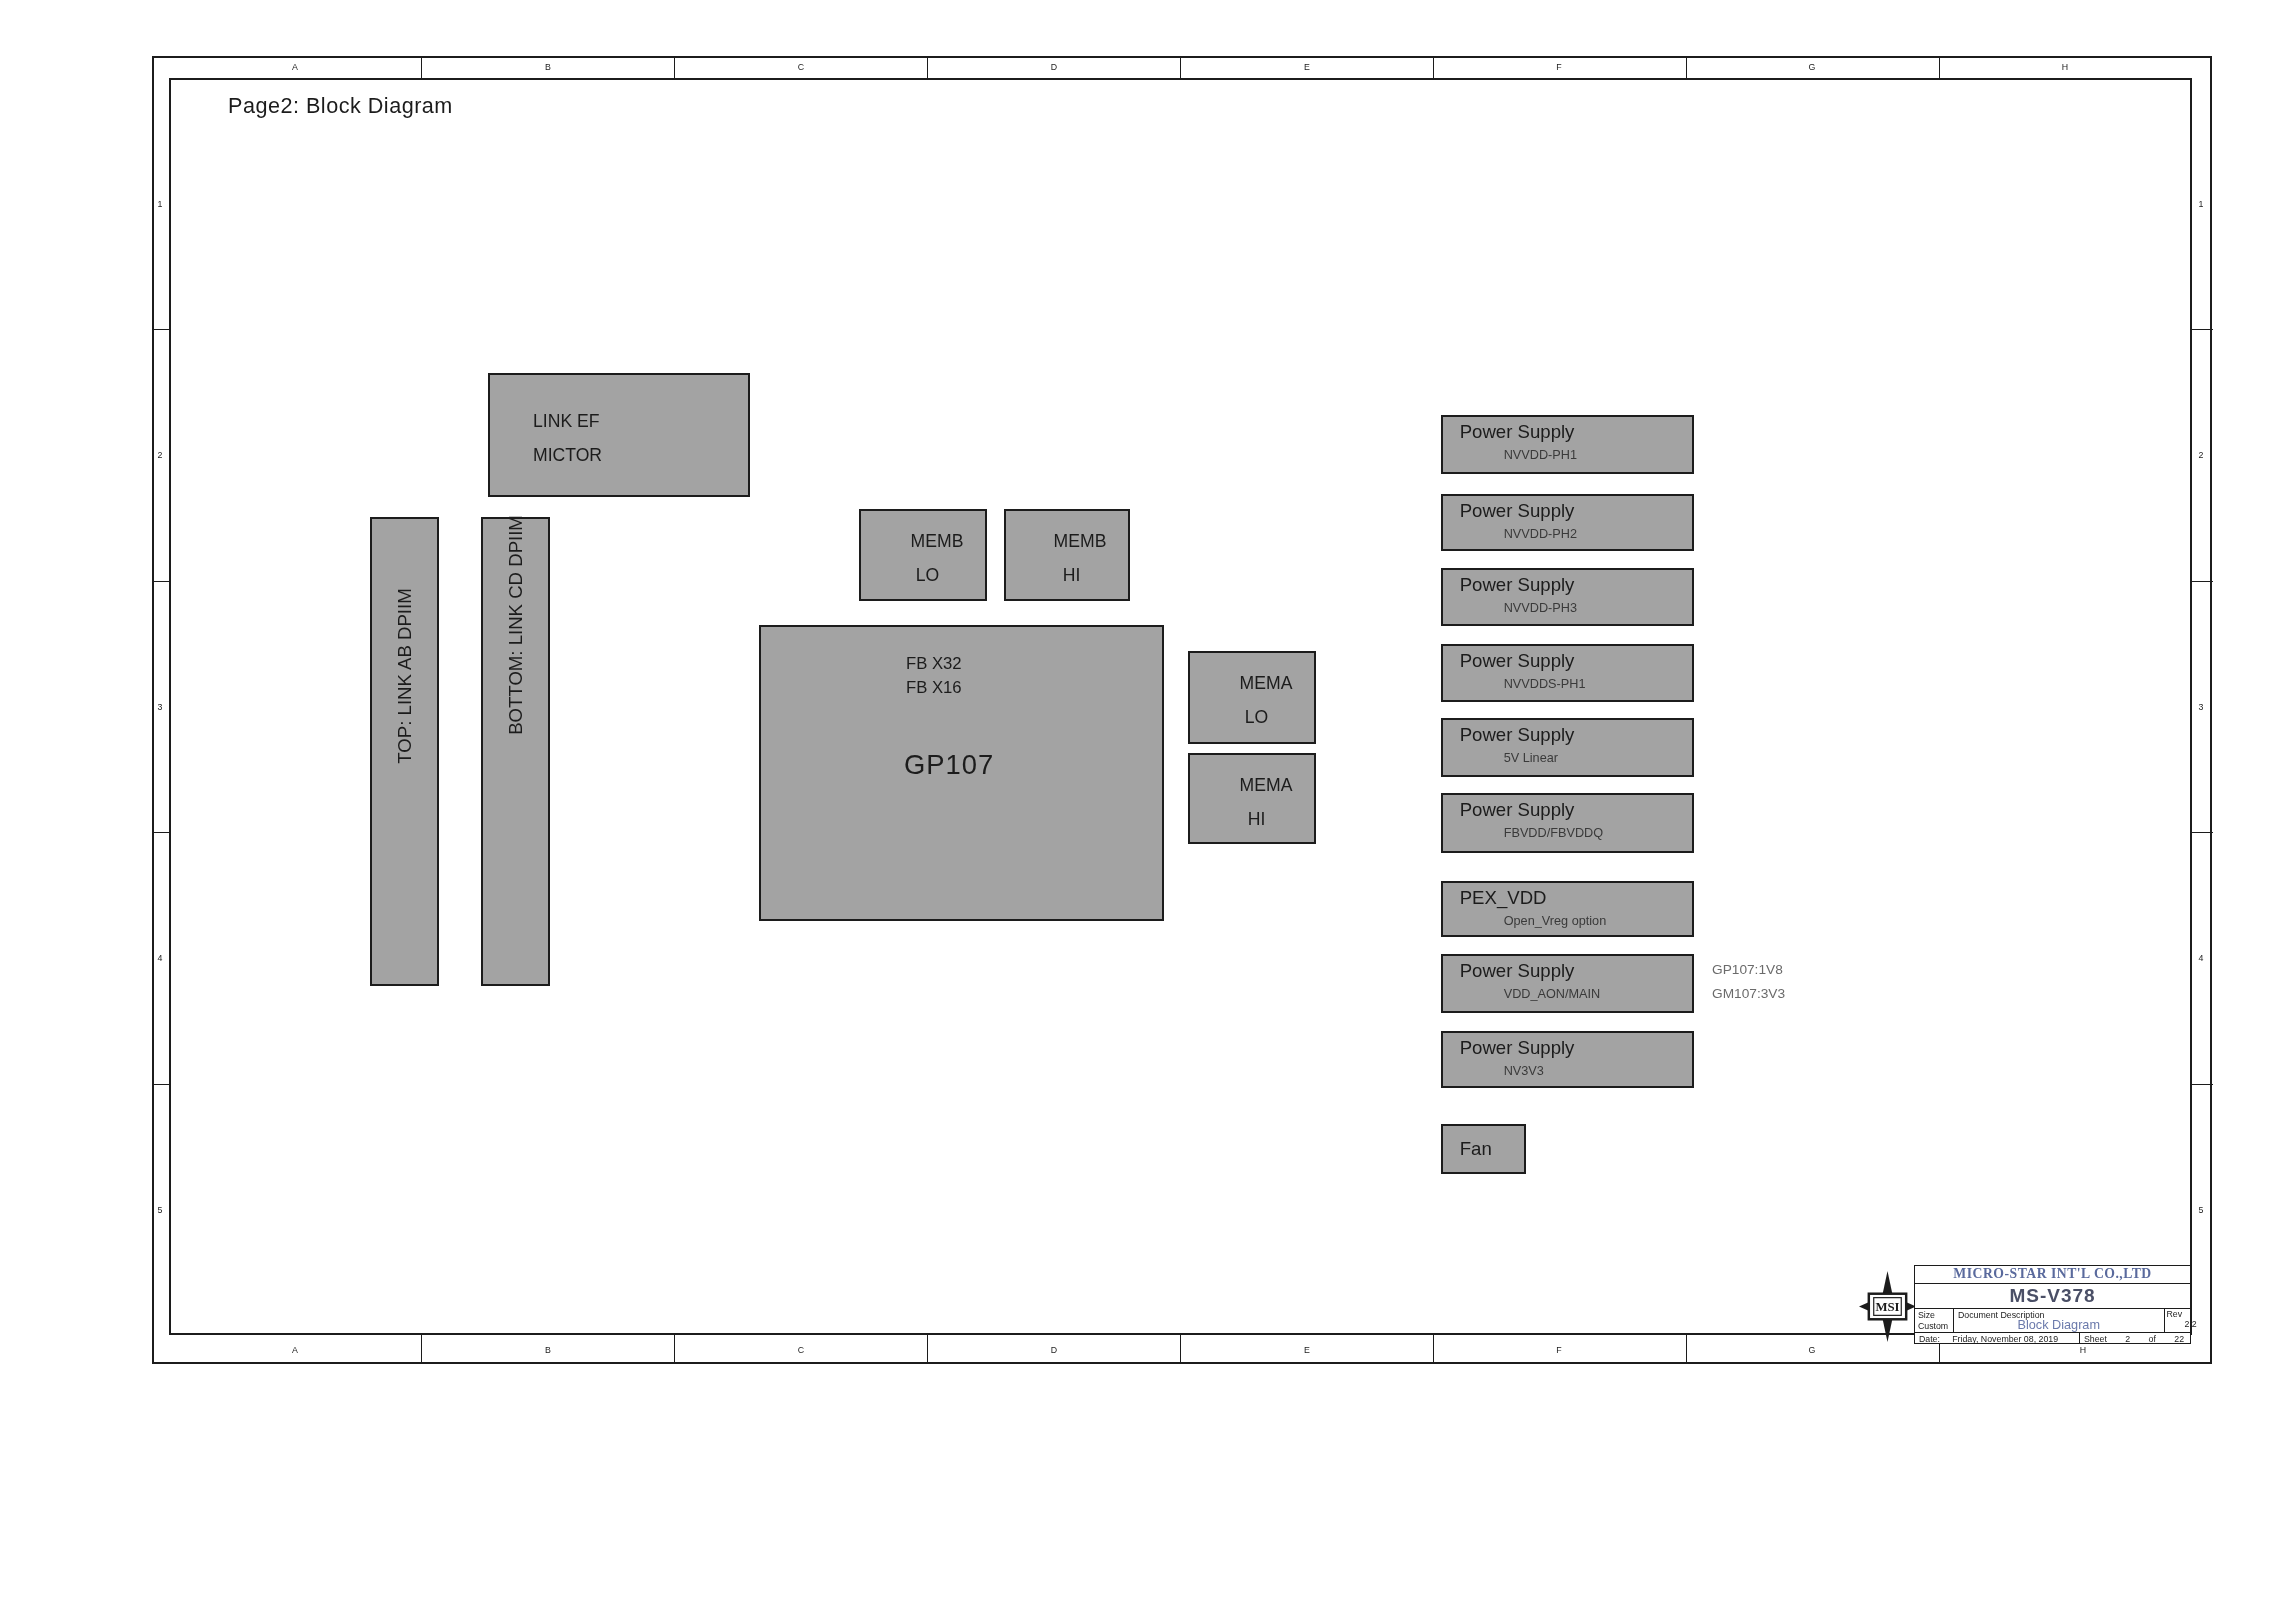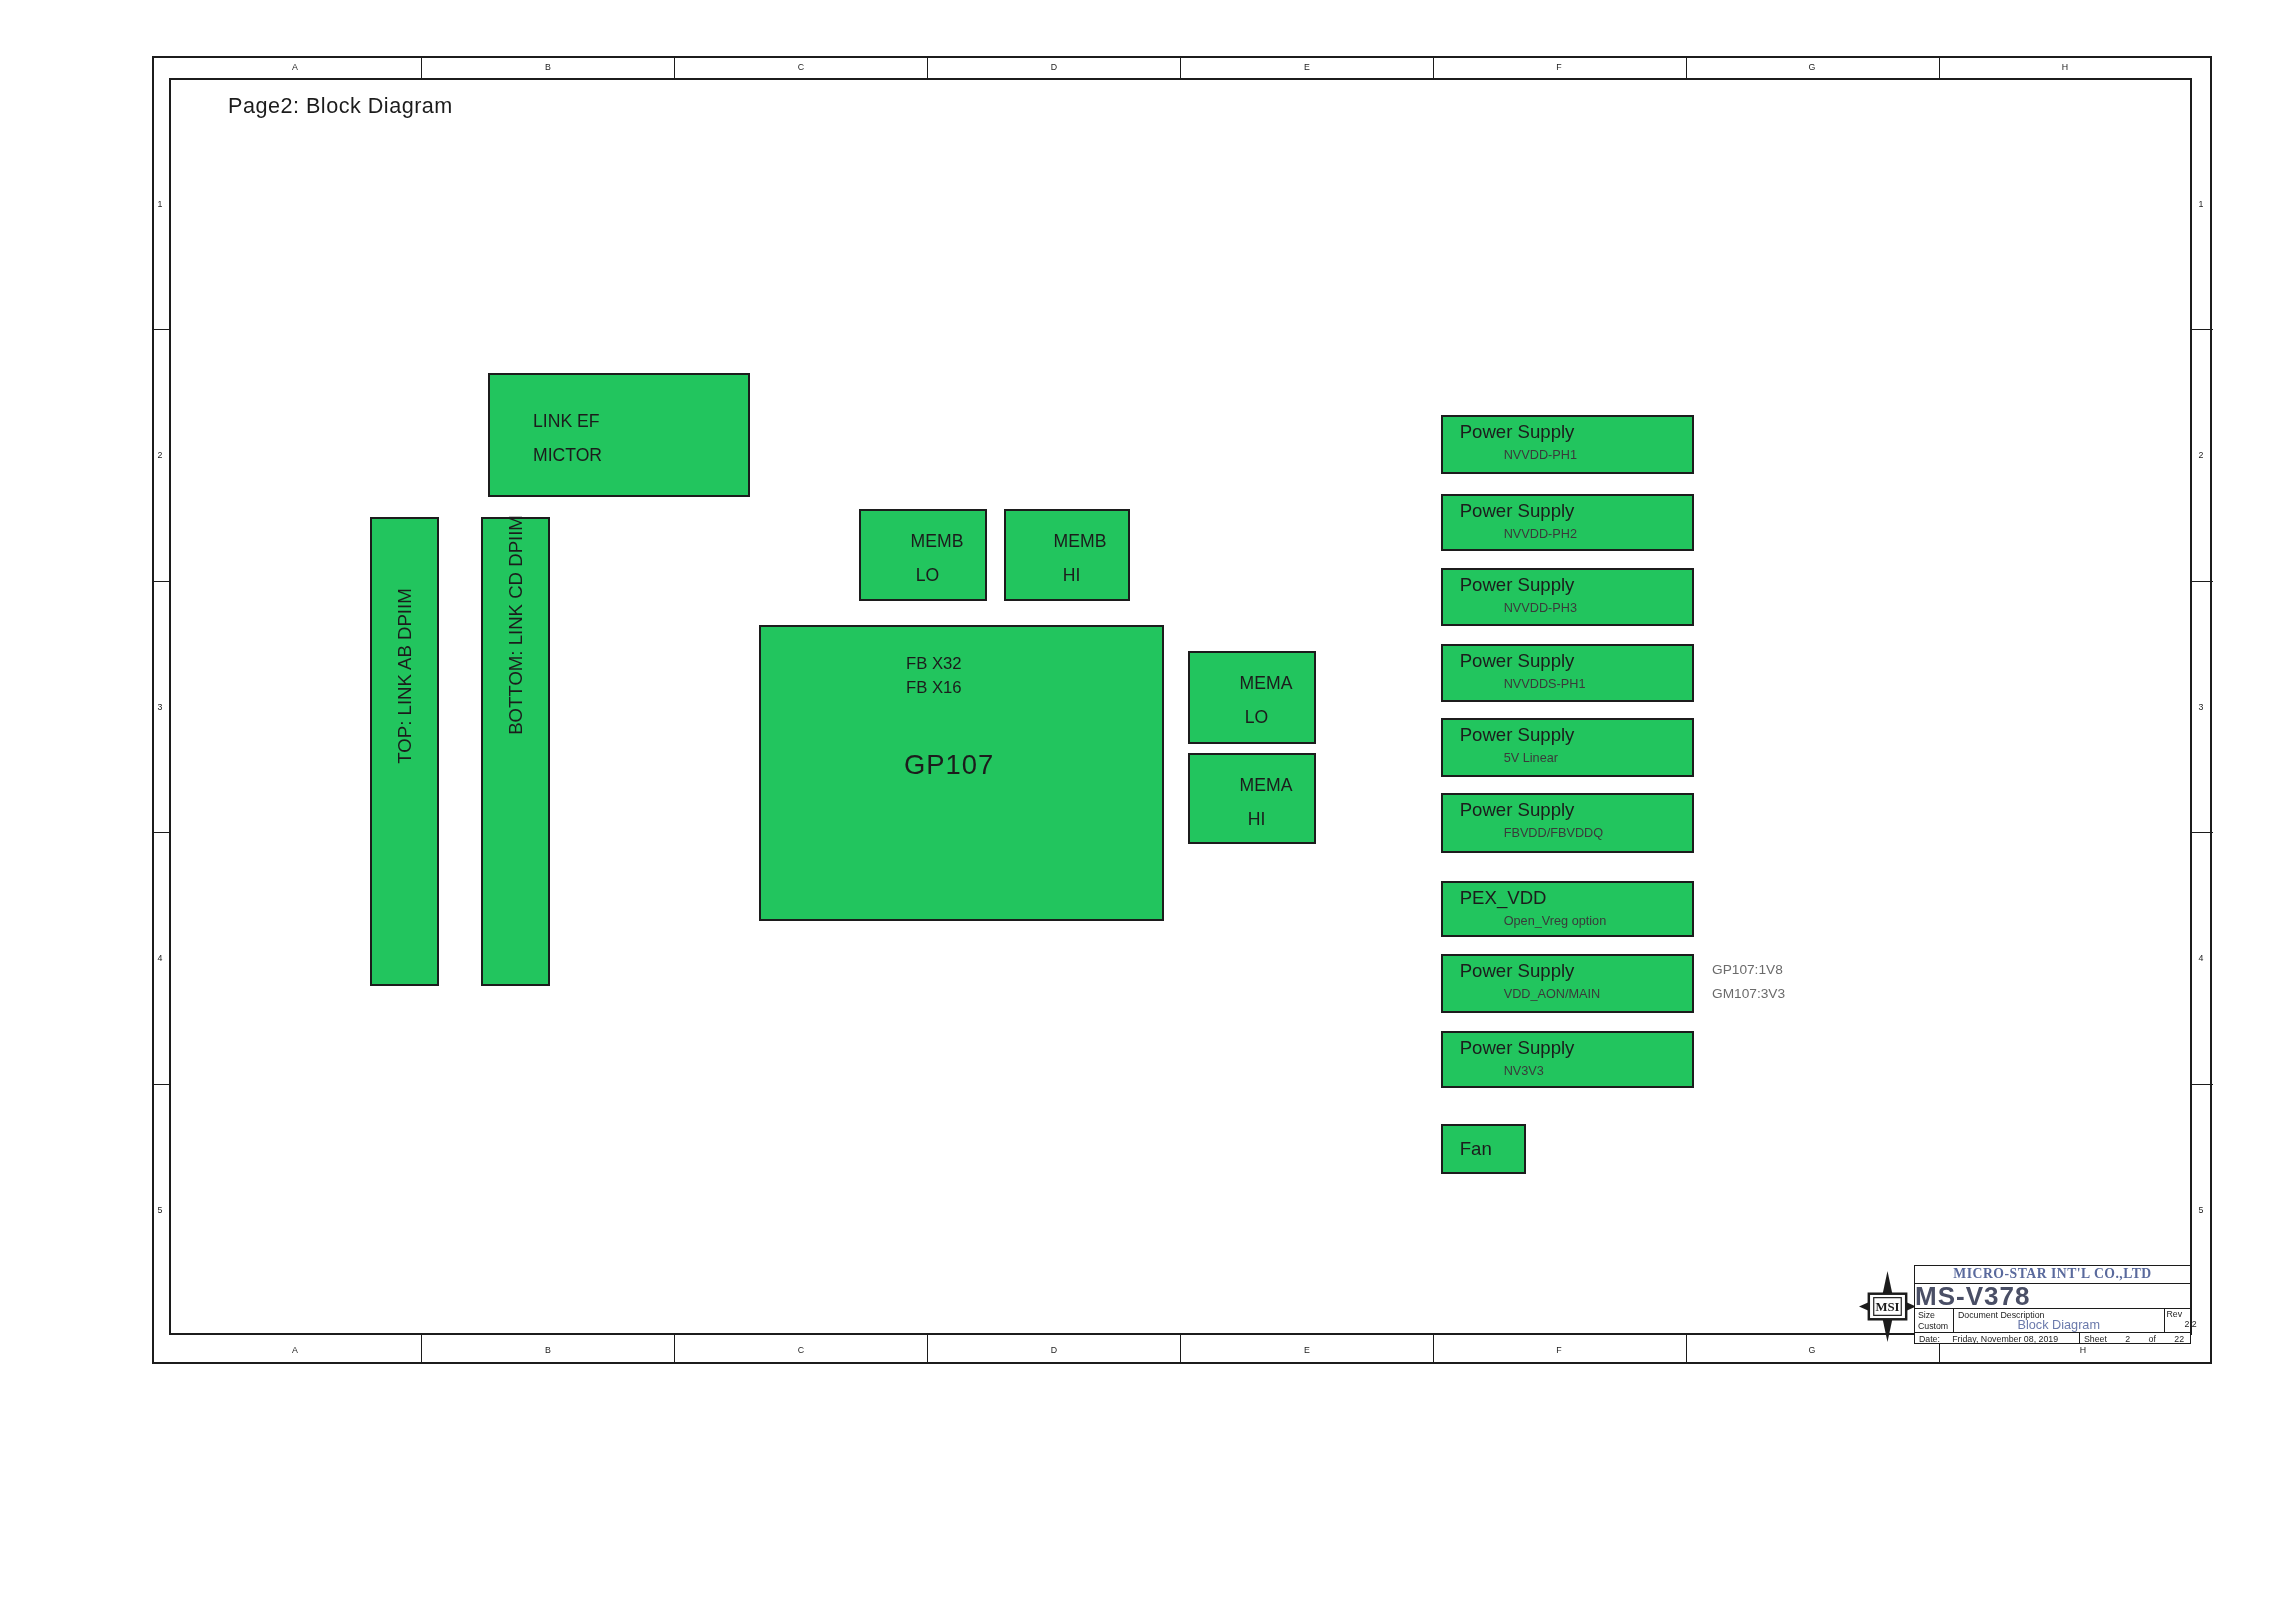--- a/index.html
+++ b/index.html
@@ -21,21 +21,21 @@
     border:2px solid #1c1c1c;box-sizing:border-box;
   }
   .tick-v{position:absolute;width:0;height:22.5px;border-left:1px solid #1c1c1c;}
   .tick-h{position:absolute;height:0;width:16.7px;border-top:1px solid #1c1c1c;}
   .ruler-label{
     position:absolute;font-size:8.8px;color:#1c1c1c;
     transform:translate(-50%,-50%);line-height:1;
   }
   
   .blk{
-    position:absolute;border:2px solid #1c1c1c;background:#22c55e;
+    position:absolute;border:2px solid #1c1c1c;background:#a3a3a3;
     box-sizing:border-box;
   }
   .page-title{
     position:absolute;left:228px;top:93px;font-size:21.6px;color:#1c1c1c;
     letter-spacing:0.5px;
   }
   .mictor-text{padding:29px 0 0 43px;font-size:17.6px;line-height:34px;}
   .vlabel{
     position:absolute;left:50%;white-space:nowrap;font-size:18.6px;
     transform:translate(-50%,-50%) rotate(-90deg);
@@ -56,22 +56,22 @@
     border:1px solid #1c1c1c;box-sizing:border-box;background:#fff;
     display:flex;flex-direction:column;
   }
   .tb-row{border-bottom:1px solid #1c1c1c;box-sizing:border-box;}
   .tb-company{
     height:17.6px;font-family:"Liberation Serif", serif;font-weight:bold;
     font-size:13.7px;color:#5a6a9d;text-align:center;line-height:16.7px;
     letter-spacing:0.5px;
   }
   .tb-model{
-    height:25.5px;font-size:26px;font-weight:bold;color:#4a4f66;
-    text-align:left;line-height:24.5px;letter-spacing:1px;
+    height:25.5px;font-size:19px;font-weight:bold;color:#4a4f66;
+    text-align:center;line-height:24.5px;letter-spacing:1px;
   }
   .tb-mid{height:24.5px;display:flex;}
   .tb-size{width:39px;border-right:1px solid #1c1c1c;box-sizing:border-box;
     font-size:8.8px;line-height:10.8px;padding:1px 0 0 2.9px;}
   .tb-desc{flex:1;position:relative;}
   .tb-desc-label{position:absolute;left:3.9px;top:1px;font-size:8.8px;}
   .tb-desc-title{position:absolute;left:0;right:0;top:8.8px;text-align:center;
     font-size:12.7px;color:#6a79ab;}
   .tb-rev{width:26.5px;border-left:1px solid #1c1c1c;box-sizing:border-box;
     font-size:8.8px;line-height:9.8px;padding:1px 0 0 2px;}

